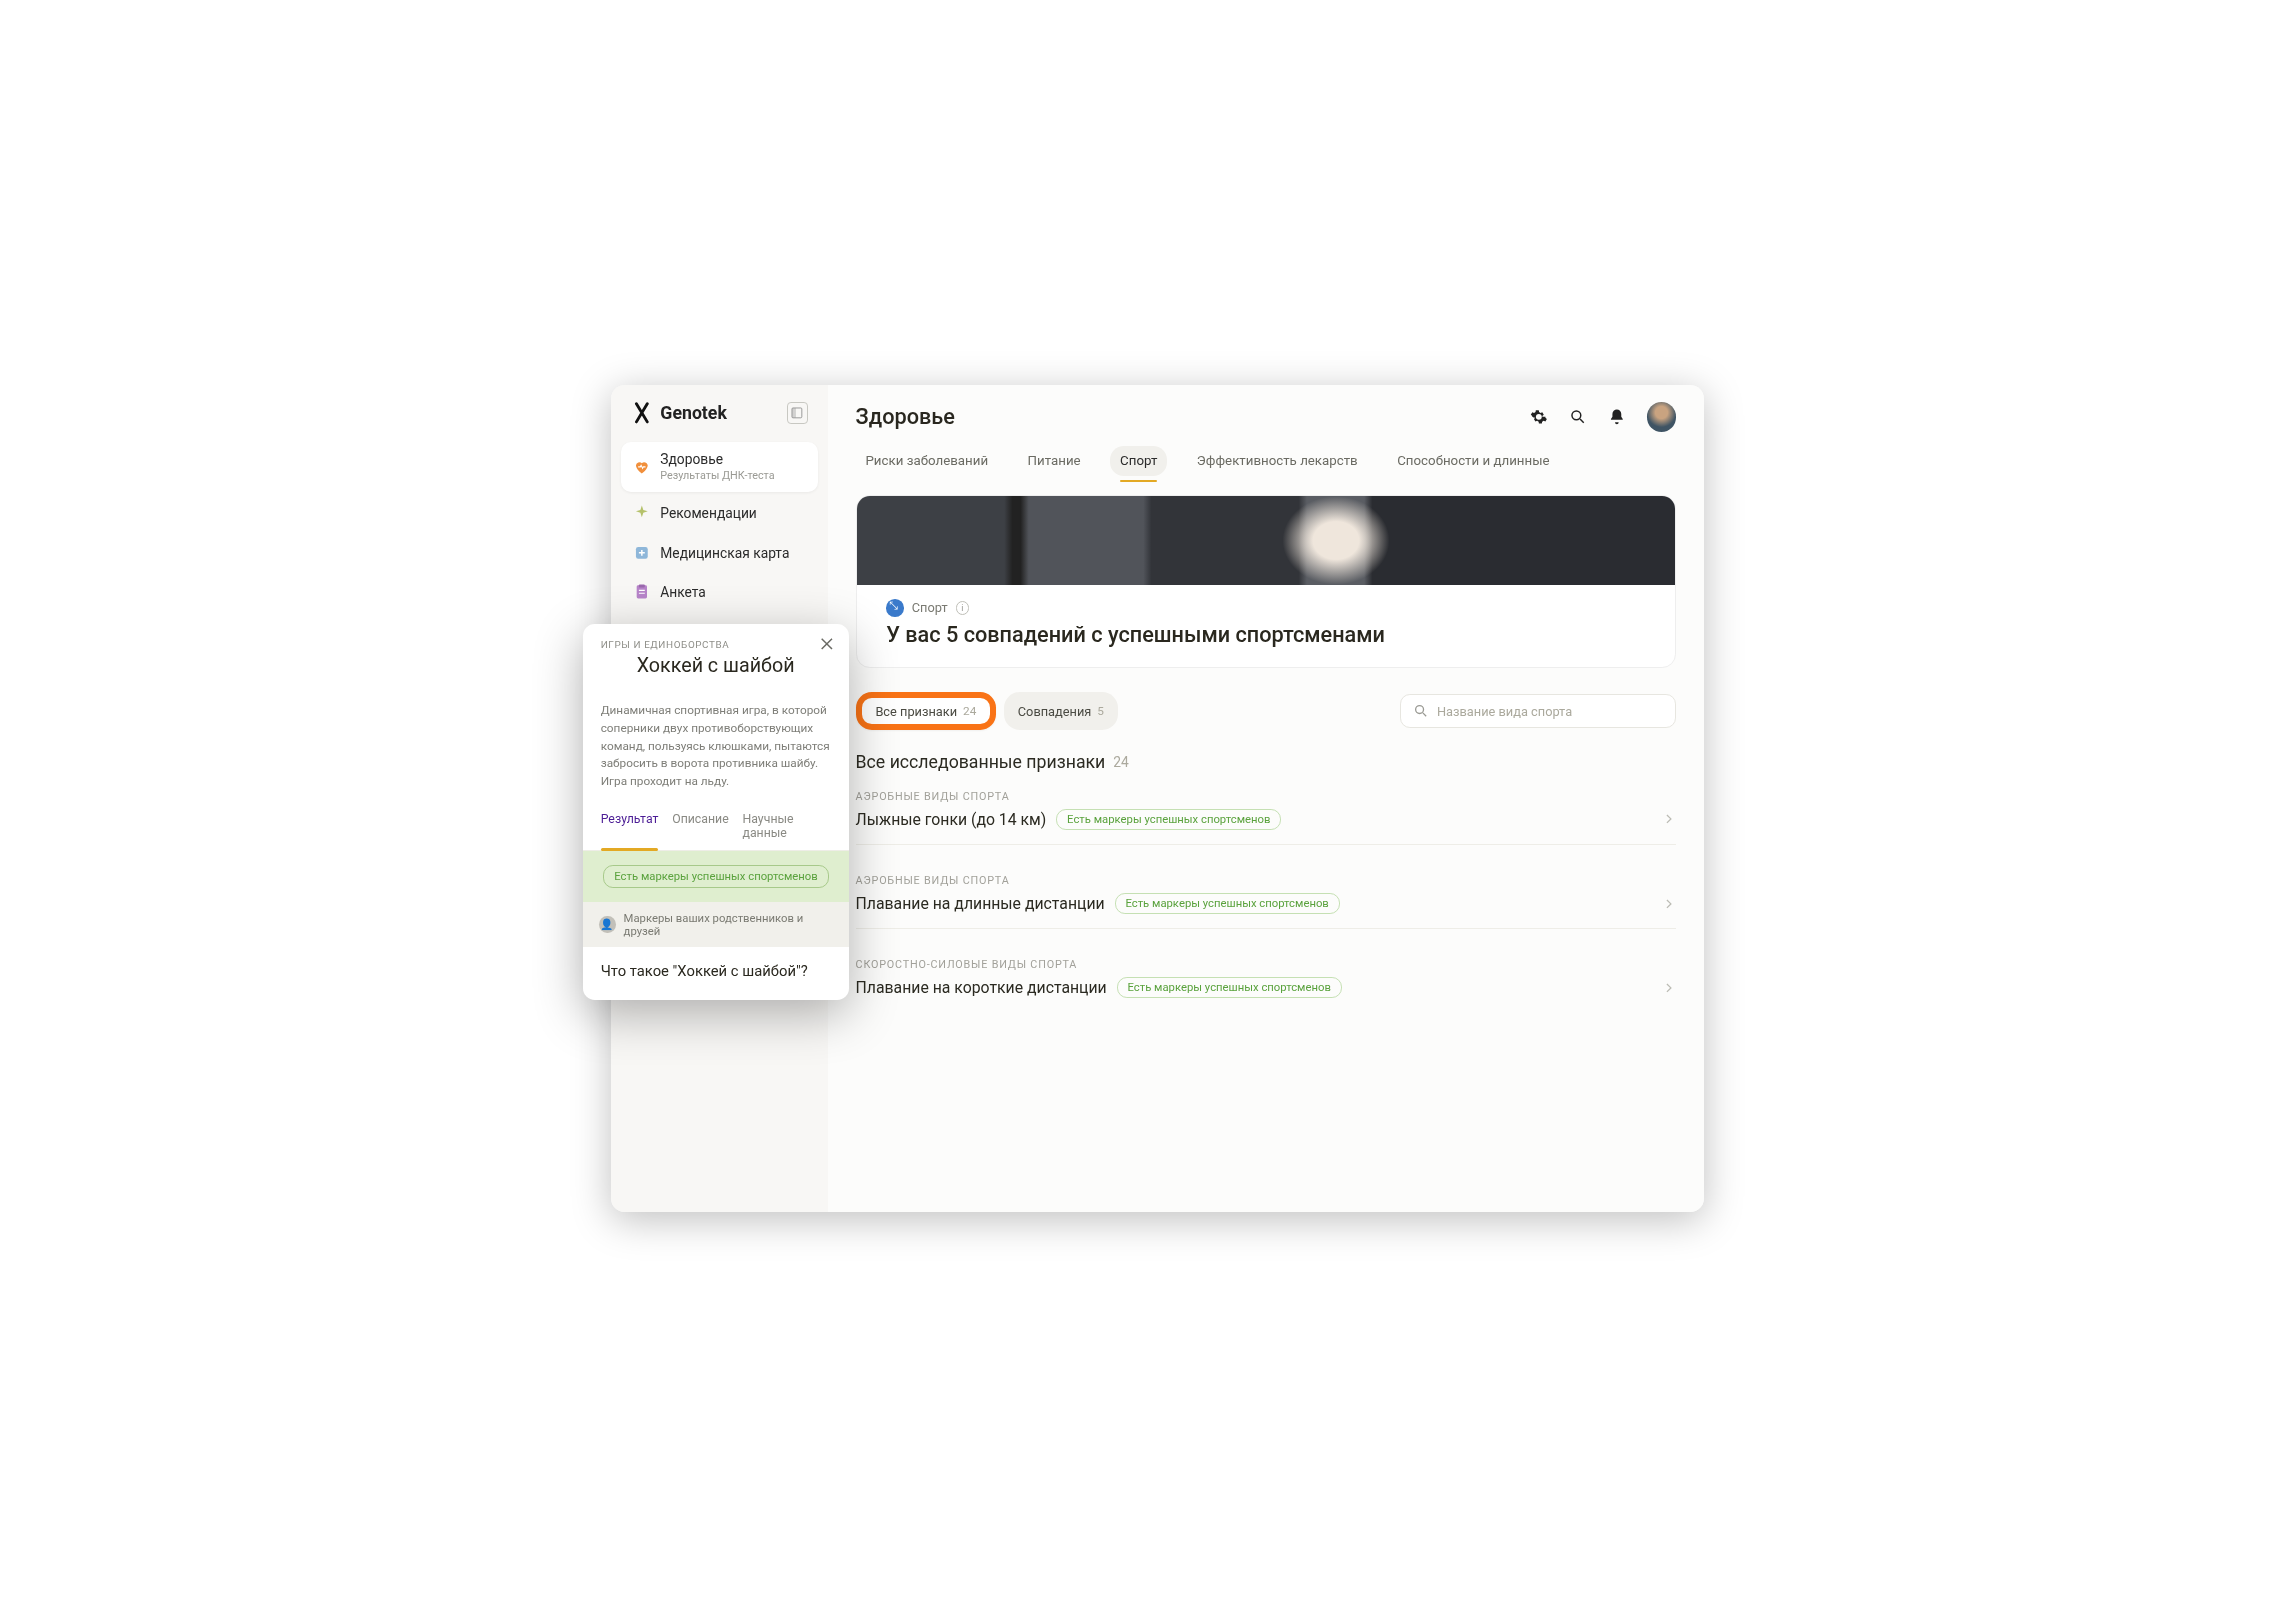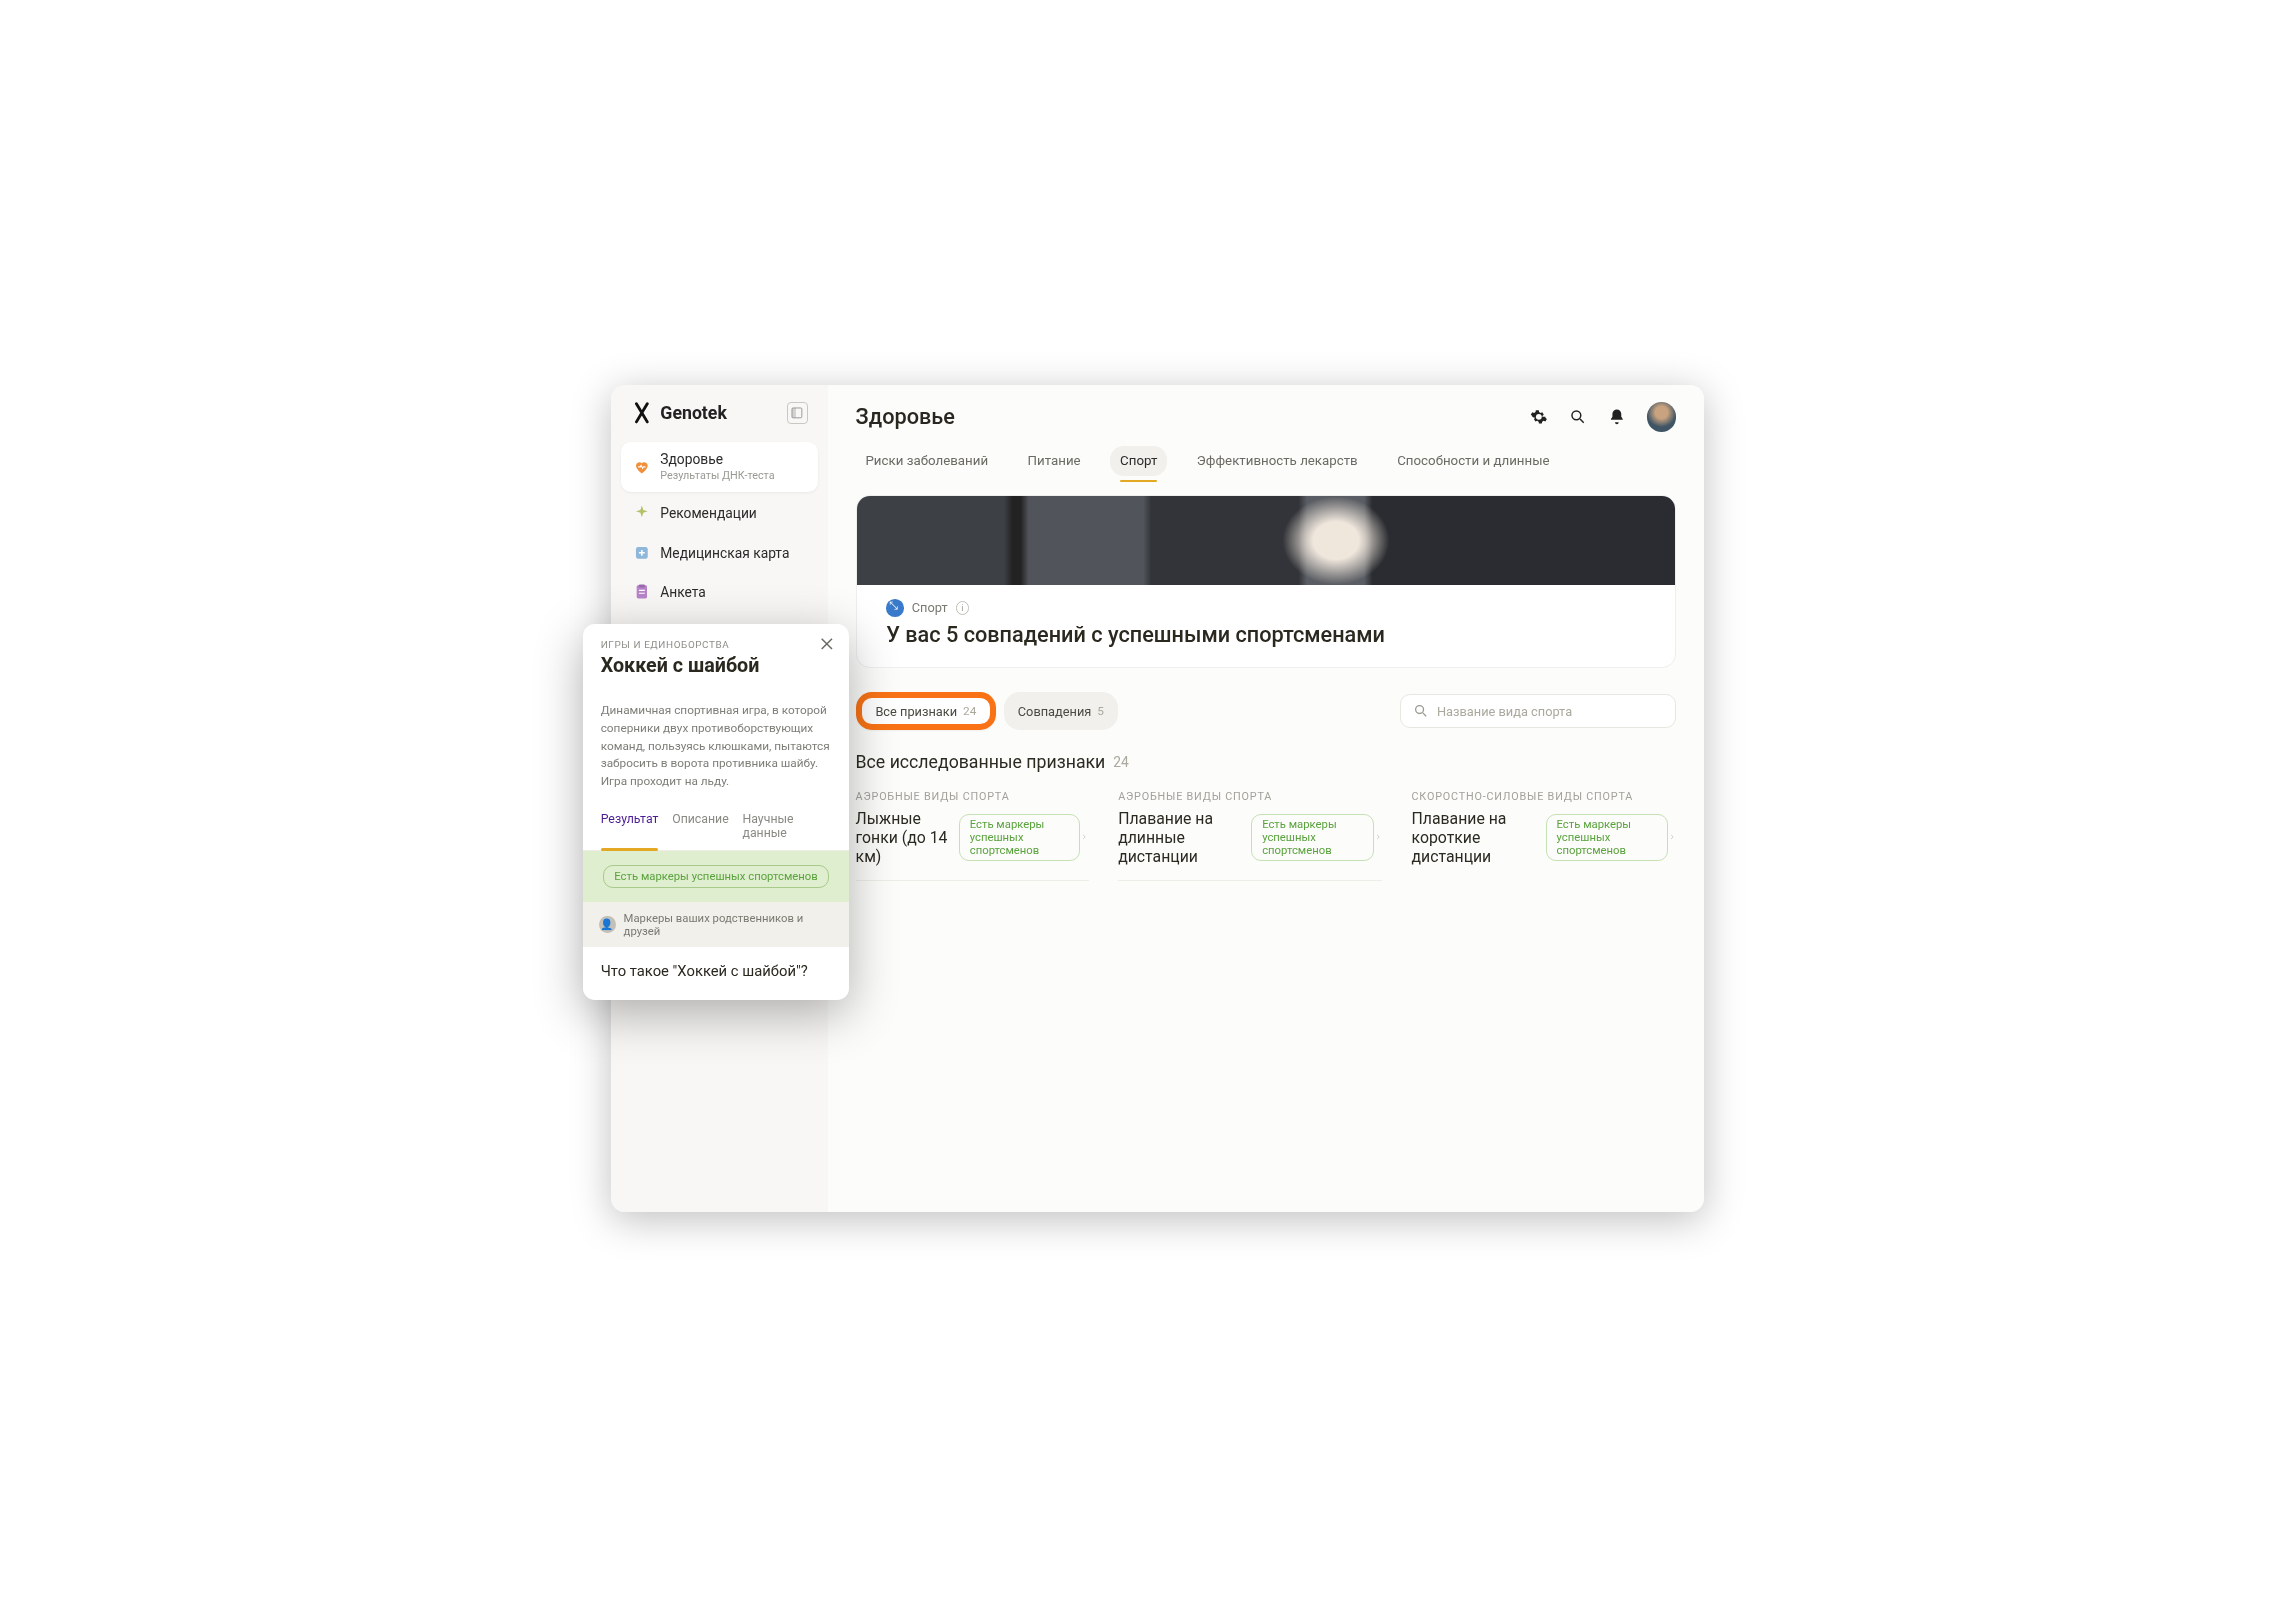--- a/index.html
+++ b/index.html
@@ -66,21 +66,21 @@
 .chip.active { background: #fff; border: 6px solid #f97316; box-shadow: 0 1px 2px rgba(0,0,0,0.05); }
 .chip-count { color: #aba99d; font-size: 11.8px; }
 .search { display: flex; align-items: center; gap: 7.9px; background: #fff; border: 1px solid #e7e6e0; border-radius: 9.9px; padding: 7.9px 11.8px; width: 276px; }
 .search svg { width: 15.8px; height: 15.8px; color: #9a9a94; }
 .search input { border: none; outline: none; font-size: 12.8px; color: #555; flex: 1; background: transparent; }
 .search input::placeholder { color: #aba99d; }
 
 .section-title { font-size: 17.7px; color: #2c2b22; margin-top: 21.7px; display:flex;align-items:center;gap:7.9px; }
 .section-count { font-size: 13.8px; color: #aba99d; }
 
-.sport-list { margin-top: 17.7px; display: flex; flex-direction: row; gap: 29.6px; }
+.sport-list { margin-top: 17.7px; display: flex; flex-direction: column; gap: 29.6px; }
 .sport-item { border-bottom: 1px solid #eeede7; padding-bottom: 13.8px; }
 .sport-item:last-child { border-bottom: none; }
 .sport-cat { font-size: 10.8px; letter-spacing: 0.8px; color: #a2a19a; text-transform: uppercase; }
 .sport-row { display: flex; align-items: center; justify-content: space-between; margin-top: 5.9px; }
 .sport-left { display: flex; align-items: center; gap: 9.9px; }
 .sport-name { font-size: 15.8px; color: #2b2a21; }
 .marker-badge { font-size: 11.3px; color: #5aa23d; border: 1px solid #c5e0b3; border-radius: 9.9px; padding: 3px 9.9px; }
 .chev { width: 15.8px; height: 15.8px; color: #bcbcb4; }
 
 
@@ -89,21 +89,21 @@
   top: 286px; left: 71px;
   width: 266px;
   background: #fff;
   border-radius: 11.8px;
   box-shadow: 0 13.8px 49px rgba(0,0,0,0.30);
   overflow: hidden;
 }
 .oc-head { padding: 15.8px 17.7px 11.8px; position: relative; }
 .close-x { position: absolute; top: 11.8px; right: 13.8px; width: 17.7px; height: 17.7px; color: #6a6a64; cursor: pointer; }
 .oc-sub { font-size: 9.9px; letter-spacing: 0.6px; color: #8e8e88; text-transform: uppercase; }
-.oc-title { font-size: 19.7px; font-weight: 700; color: #2a281f; margin-top: 3.9px; }
+.oc-title { font-size: 19.7px; font-weight: 400; color: #2a281f; margin-top: 3.9px; margin-left: 36px; }
 .oc-desc { font-size: 11.8px; color: #7e7e78; margin-top: 25px; line-height: 1.5; }
 .oc-tabs { display: flex; gap: 13.8px; padding: 9.9px 17.7px 0; border-bottom: 1px solid #eeede7; }
 .oc-tab { font-size: 12.3px; color: #8a8a84; padding-bottom: 9.9px; cursor: pointer; position: relative; }
 .oc-tab.active { color: #4c1d95; }
 .oc-tab.active::after { content:""; position:absolute; left:0; right:0; bottom:-1px; height:3px; background:#e3a924; border-radius:2px; }
 .oc-green { background: #dfeecf; padding: 13.8px 17.7px; text-align: center; }
 .oc-badge { border: 1px solid #a7c98a; color: #5aa23d; font-size: 11.3px; border-radius: 9.9px; padding: 3.9px 9.9px; display: inline-block; }
 .oc-green-text { font-size: 12.8px; color: #3b4b2c; margin-top: 9.9px; line-height: 1.55; }
 .oc-gray { background: #f1f0eb; padding: 9.9px 15.8px; display: flex; align-items: center; gap: 7.9px; font-size: 11.3px; color: #7a7a72; }
 .oc-person-icon { width: 17.7px; height: 17.7px; background:#c2c0b9; border-radius:50%; display:inline-flex;align-items:center;justify-content:center; color:#fff; font-size:10.8px; }

